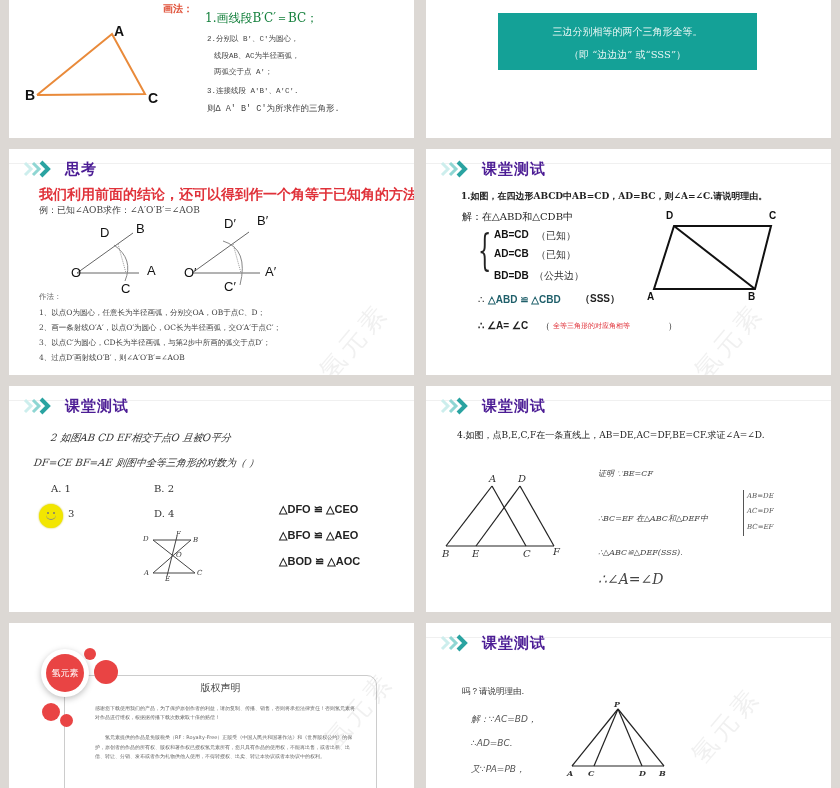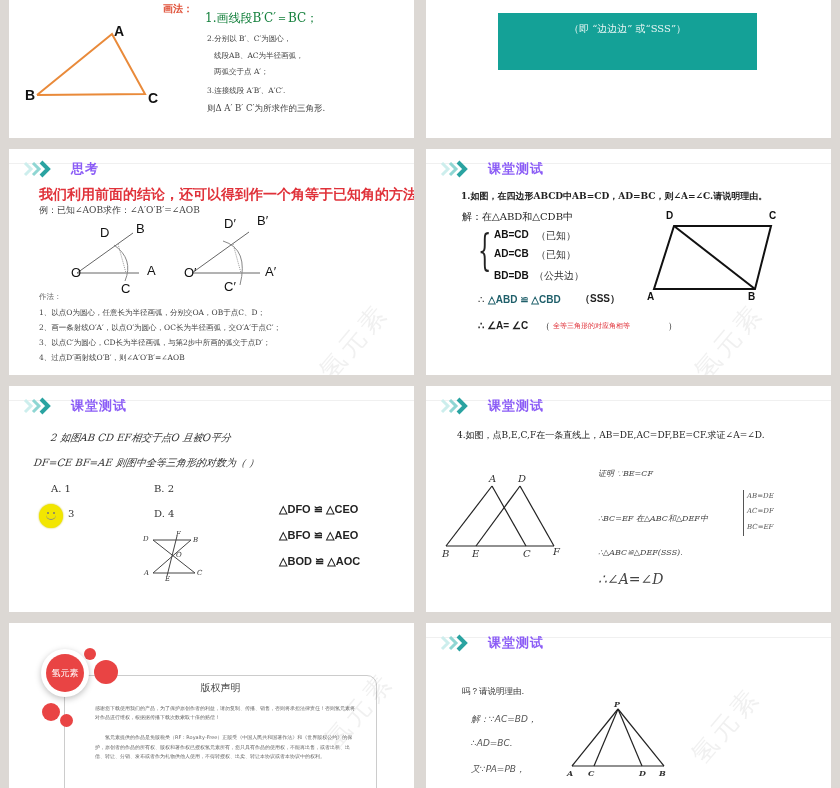--- a/index.html
+++ b/index.html
@@ -10,31 +10,31 @@
   .s2 { left: 426px; top: 0; width: 405px; height: 138px; }
   .s3 { left: 9px; top: 149px; width: 405px; height: 226px; }
   .s4 { left: 426px; top: 149px; width: 405px; height: 226px; }
   .s5 { left: 9px; top: 386px; width: 405px; height: 226px; }
   .s6 { left: 426px; top: 386px; width: 405px; height: 226px; }
   .s7 { left: 9px; top: 623px; width: 405px; height: 170px; }
   .s8 { left: 426px; top: 623px; width: 405px; height: 170px; }
 
   .hdr { position: absolute; left: 14px; top: 8px; display: flex; align-items: center; height: 24px; }
   .hdr .chev { width: 34px; height: 20px; position: relative; }
-  .hdr .title { font-family: "DejaVu Sans", sans-serif; font-size: 13px; font-weight: bold; color: #8b5cf6; margin-left: 14px; letter-spacing: 1px; }
+  .hdr .title { font-family: "DejaVu Sans", sans-serif; font-size: 15px; font-weight: bold; color: #4c1d95; margin-left: 8px; letter-spacing: 1px; }
   .hdr-line { position: absolute; left: 0; right: 0; top: 14px; height: 1px; background: #f0f0f0; }
 
   .abs { position: absolute; white-space: nowrap; }
   .watermark { position: absolute; font-family: "DejaVu Sans", sans-serif; font-size: 26px; color: rgba(0,0,0,0.06); transform: rotate(-50deg); letter-spacing: 4px; pointer-events: none; }
 
   .teal-box { position: absolute; left: 72px; top: 13px; width: 259px; height: 57px; background: #14a197; color: #eaf7f5; text-align: center; font-size: 10px; }
   .teal-box div { line-height: 14px; }
 
   .lbl { font-family: "Liberation Sans", sans-serif; font-size: 13px; color: #111; }
-  .small { font-size: 7.5px; color: #444; }
+  .small { font-size: 7.5px; color: #444; font-family: Liberation Mono, monospace; }
   .bold-sans { font-family: "Liberation Sans", sans-serif; font-weight: bold; }
 
   .smiley { position: absolute; width: 24px; height: 24px; border-radius: 50%; background: #f2e600; box-shadow: 0 0 2px #cbbf00; }
   .smiley::before, .smiley::after { content: ""; position: absolute; top: 8px; width: 2px; height: 2px; background: #777; border-radius: 50%; }
   .smiley::before { left: 8px; } .smiley::after { left: 14px; }
   .smile-mouth { position: absolute; left: 7px; top: 11px; width: 10px; height: 5px; border-bottom: 1px solid #888; border-radius: 0 0 6px 6px; }
 
   .card { position: absolute; left: 55px; top: 52px; width: 313px; height: 140px; border: 1px solid #ccc; border-radius: 10px; background: #fff; }
   .badge-ring { position: absolute; left: 40px; top: 42px; width: 48px; height: 48px; border-radius: 50%; background: #fff; box-shadow: 0 2px 6px rgba(0,0,0,0.25); }
   .badge { position: absolute; left: 45px; top: 47px; width: 38px; height: 38px; border-radius: 50%; background: #e94444; color: #fff; font-family: "DejaVu Sans", sans-serif; font-size: 9px; display: flex; align-items: center; justify-content: center; }
@@ -55,20 +55,21 @@
   <span class="abs" style="left:196px;top:10px;font-size:12px;color:#15803d">1.画线段B′C′＝BC；</span>
   <span class="abs small" style="left:198px;top:34px">2.分别以 B′、C′为圆心，</span>
   <span class="abs small" style="left:205px;top:51px">线段AB、AC为半径画弧，</span>
   <span class="abs small" style="left:205px;top:67px">两弧交于点 A′；</span>
   <span class="abs small" style="left:198px;top:86px">3.连接线段 A′B′、A′C′.</span>
   <span class="abs small" style="left:198px;top:103px;font-size:8.5px">则Δ A′ B′ C′为所求作的三角形.</span>
 </div>
 
 <div class="slide s2">
   <div class="teal-box">
+    <div style="margin-top:12px">三边分别相等的两个三角形全等。</div>
     <div style="margin-top:9px">（即 “边边边” 或“SSS”）</div>
   </div>
 </div>
 
 <div class="slide s3">
   <div class="hdr-line"></div>
   <div class="hdr">
     <svg class="chev" viewBox="0 0 34 20">
       <polyline points="2,4 8,10 2,16" fill="none" stroke="#cdeeed" stroke-width="3"></polyline>
       <polyline points="10,4 16,10 10,16" fill="none" stroke="#8fd6d3" stroke-width="3"></polyline>

